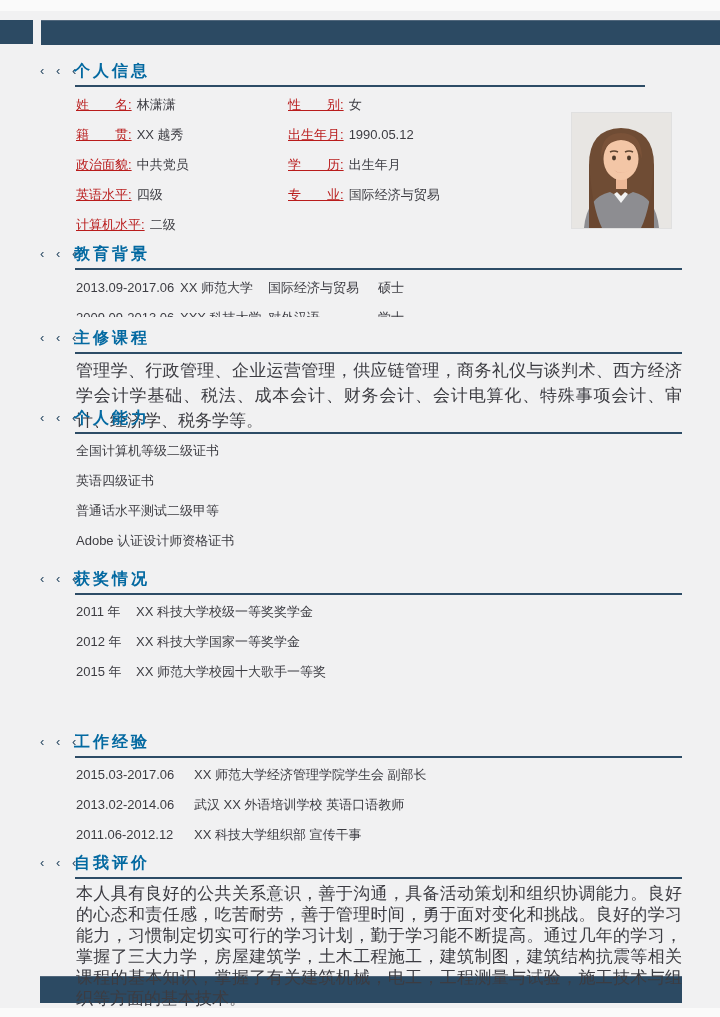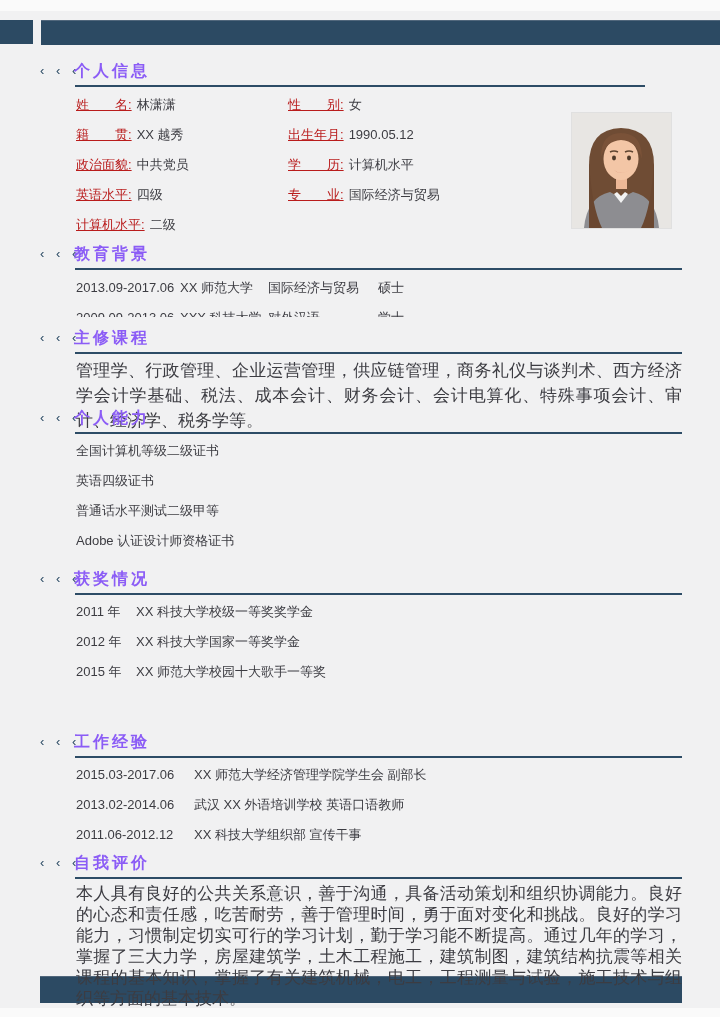--- a/index.html
+++ b/index.html
@@ -13,21 +13,21 @@
   .strip.top{top:0;height:11px;}
   .strip.bottom{bottom:0;height:9px;}
 
   .topbar-left{position:absolute;left:0;top:20px;width:33px;height:24px;background:#2c4a63;}
   .topbar-main{position:absolute;left:41px;top:20px;width:679px;height:24px;background:#2c4a63;border-top:1px solid #51677c;}
   .bottombar{position:absolute;left:40px;top:976px;width:642px;height:26px;background:#2c4a63;border-top:1px solid #51677c;}
 
   .sec{position:absolute;left:40px;width:642px;}
   .sec-head{height:22px;display:flex;align-items:center;}
   .marker{width:34px;color:#2d4c66;font-size:13px;letter-spacing:4px;line-height:22px;white-space:nowrap;}
-  .sec-title{margin:0;font-size:16px;font-weight:bold;color:#8b5cf6;letter-spacing:3px;line-height:22px;}
+  .sec-title{margin:0;font-size:16px;font-weight:bold;color:#0369a1;letter-spacing:3px;line-height:22px;}
   .sec-line{margin-left:35px;margin-top:3px;border-bottom:2px solid #2d4c66;}
   .sec-line.short{margin-right:37px;}
 
   .pi-grid{margin-left:36px;margin-top:3px;width:500px;display:grid;grid-template-columns:212px 1fr;}
   .pi-cell{height:30px;line-height:30px;white-space:nowrap;}
   .pi-label{color:#b91c1c;text-decoration:underline;}
   .pi-val{margin-left:5px;}
 
   .photo{position:absolute;left:572px;top:113px;width:99px;height:115px;box-shadow:0 0 0 1px rgba(0,0,0,0.07);}
   .photo svg{display:block;}
@@ -65,21 +65,21 @@
     <span class="marker">‹ ‹ ‹</span>
     <h2 class="sec-title">个人信息</h2>
   </div>
   <div class="sec-line short"></div>
   <div class="pi-grid">
     <div class="pi-cell"><span class="pi-label">姓　　名:</span><span class="pi-val">林潇潇</span></div>
     <div class="pi-cell"><span class="pi-label">性　　别:</span><span class="pi-val">女</span></div>
     <div class="pi-cell"><span class="pi-label">籍　　贯:</span><span class="pi-val">XX 越秀</span></div>
     <div class="pi-cell"><span class="pi-label">出生年月:</span><span class="pi-val">1990.05.12</span></div>
     <div class="pi-cell"><span class="pi-label">政治面貌:</span><span class="pi-val">中共党员</span></div>
-    <div class="pi-cell"><span class="pi-label">学　　历:</span><span class="pi-val">计算机水平</span></div>
+    <div class="pi-cell"><span class="pi-label">学　　历:</span><span class="pi-val">出生年月</span></div>
     <div class="pi-cell"><span class="pi-label">英语水平:</span><span class="pi-val">四级</span></div>
     <div class="pi-cell"><span class="pi-label">专　　业:</span><span class="pi-val">国际经济与贸易</span></div>
     <div class="pi-cell"><span class="pi-label">计算机水平:</span><span class="pi-val">二级</span></div>
   </div>
 </section>
 
 <div class="photo">
   <svg width="99" height="115" viewBox="0 0 99 115" xmlns="http://www.w3.org/2000/svg">
     <rect width="99" height="115" fill="#e8e6e3"></rect>
     <path d="M17,115 L17,52 Q17,16 49,15 Q82,16 82,52 L82,115 Z" fill="#6f4c34"></path>

